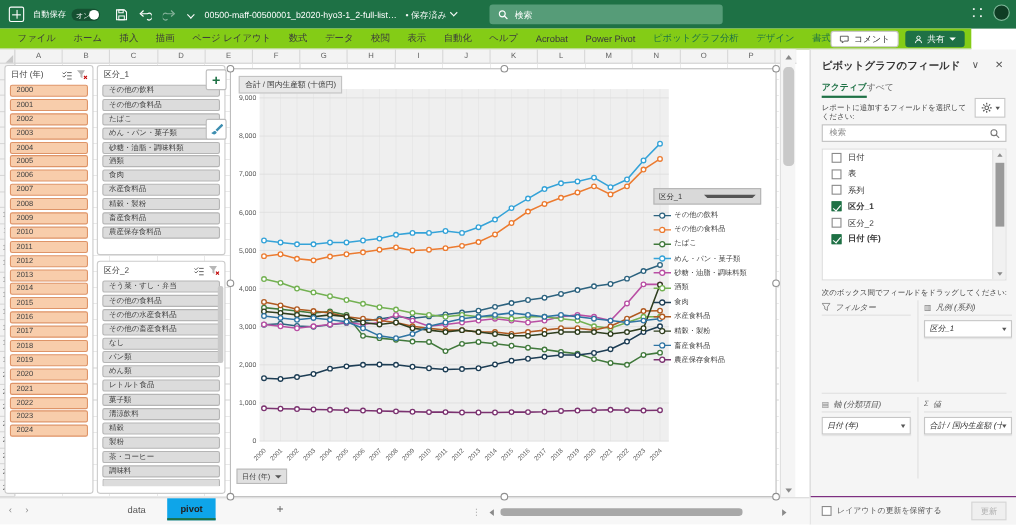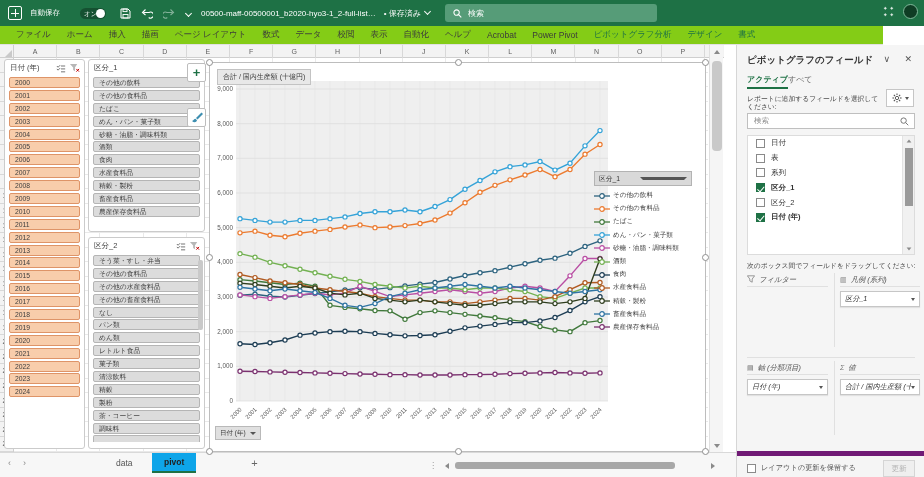--- a/index.html
+++ b/index.html
@@ -5,21 +5,21 @@
   * { margin:0; padding:0; box-sizing:border-box; }
   html,body { width:924px; height:477px; overflow:hidden; }
   body { font-family:"Liberation Sans","DejaVu Sans",sans-serif; background:#fff; }
   #app { position:relative; width:924px; height:477px; background:#fff; overflow:hidden; }
 
   
   .titlebar { position:absolute; left:0; top:0; width:924px; height:26px; background:#1e7145; display:flex; align-items:center; color:#fff; }
   .tb-appicon { width:14px; height:14px; margin:0 8px 0 8px; border:1.4px solid #fff; border-radius:2px; position:relative; }
   .tb-appicon:before { content:""; position:absolute; left:2px; top:2px; right:2px; bottom:2px; background:
      linear-gradient(#fff,#fff) 50% 0/1px 100% no-repeat, linear-gradient(#fff,#fff) 0 50%/100% 1px no-repeat; }
-  .tb-autosave { font-size:7.5px; margin-right:20px; }
+  .tb-autosave { font-size:7.5px; margin-right:5px; }
   .toggle { width:26px; height:11px; background:rgba(0,0,0,.28); border-radius:6px; position:relative; margin-right:8px; }
   .toggle .on { position:absolute; left:4px; top:2px; font-size:6.5px; color:#fff; }
   .toggle .knob { position:absolute; right:1px; top:1px; width:9px; height:9px; border-radius:50%; background:#fff; }
   .tb-ic { width:16px; height:16px; margin:0 3px; display:flex; align-items:center; justify-content:center; }
   .tb-ic svg { display:block; }
   .dim { opacity:.45; }
   .tb-file { font-size:8px; margin-left:10px; white-space:nowrap; }
   .tb-saved { font-size:8px; margin-left:8px; white-space:nowrap; opacity:.95; }
   .chev { display:inline-block; width:5px; height:5px; border-right:1.2px solid #fff; border-bottom:1.2px solid #fff; transform:rotate(45deg); margin-left:4px; vertical-align:2px; }
   .tb-search { position:absolute; left:445px; top:4px; width:212px; height:18px; background:#569c78; border-radius:3px; display:flex; align-items:center; font-size:8px; color:#fff; }
@@ -122,21 +122,21 @@
   .area-h { display:flex; align-items:center; gap:4px; font-size:7.3px; color:#555; height:14px; border-bottom:1px solid #e0e0e0; }
   .area-h .aicon { font-size:7px; color:#777; }
   .area-body { padding-top:4px; min-height:60px; }
   .a-filter { left:0; top:0; }
   .a-legend { left:87px; top:0; border-left:1px solid #e0e0e0; padding-left:5px; width:86px; }
   .a-axis   { left:0; top:88px; }
   .a-values { left:87px; top:88px; border-left:1px solid #e0e0e0; padding-left:5px; width:86px; }
   .areas:before { content:""; position:absolute; left:0; right:0; top:84px; border-top:1px solid #e0e0e0; }
   .chip { display:flex; align-items:center; background:#fff; border:1px solid #c6c6c6; height:16px; font-size:7.2px; color:#333; padding:0 4px; margin-bottom:3px; box-shadow:0 1px 1px rgba(0,0,0,.08); }
   .chip span { flex:1; white-space:nowrap; overflow:hidden; }
-  .pane-bottom { position:absolute; left:0; bottom:0px; width:188px; height:26px; border-top:5px solid #701a75; background:#f5f5f5; }
+  .pane-bottom { position:absolute; left:0; bottom:0px; width:188px; height:26px; border-top:1px solid #701a75; background:#f5f5f5; }
   .defer { position:absolute; left:10px; top:7px; display:flex; align-items:center; gap:5px; font-size:7.2px; color:#555; }
   .defer .fcheck { margin:0; }
   .btn-update { position:absolute; right:10px; top:4px; width:32px; height:17px; background:#efefef; border:1px solid #d5d5d5; color:#b0b0b0; font-size:7.5px; display:flex; align-items:center; justify-content:center; }
 
   
   .sheetbar { position:absolute; left:0; top:452px; width:736px; height:25px; background:#f7f7f7; border-top:1px solid #d9d9d9; }
   .sb-arrows { position:absolute; left:8px; top:5px; display:flex; gap:12px; color:#8a8a8a; font-size:9px; }
   .stab { position:absolute; top:0; height:20px; display:flex; align-items:center; padding:0 12px; font-size:8.5px; color:#555; }
   .stab.active { background:#0ea5e9; color:#222; font-weight:bold; border-bottom:2px solid #1e7145; }
   .sb-add { position:absolute; left:248px; top:4px; width:13px; height:13px; color:#666; font-size:11px; line-height:12px; text-align:center; }
@@ -205,20 +205,36 @@
         <div class="rtab">校閲</div>
         <div class="rtab">表示</div>
         <div class="rtab">自動化</div>
         <div class="rtab">ヘルプ</div>
         <div class="rtab">Acrobat</div>
         <div class="rtab">Power Pivot</div>
         <div class="rtab ctx">ピボットグラフ分析</div>
         <div class="rtab ctx">デザイン</div>
         <div class="rtab ctx">書式</div>
       </div>
+    <div class="rr-right">
+      <div class="btn-comment">
+        <svg width="9" height="8" viewBox="0 0 10 9">
+            <path d="M1 1 h8 v5 h-4 l-2 2 v-2 h-2 z" fill="none" stroke="#555" stroke-width="1"></path>
+          </svg>
+        <span>コメント</span>
+      </div>
+      <div class="btn-share">
+        <svg width="8" height="8" viewBox="0 0 10 10">
+            <circle cx="5" cy="3" r="2" fill="none" stroke="#fff" stroke-width="1.1"></circle>
+            <path d="M1.5 9 a3.5 3.5 0 0 1 7 0" fill="none" stroke="#fff" stroke-width="1.1"></path>
+          </svg>
+        <span>共有</span>
+        <span class="tri-dn-w"></span>
+      </div>
+    </div>
   </div>
 
   <div class="colheads">
     <div class="cornercell"></div>
   <div class="colcell">A</div>
       <div class="colcell">B</div>
       <div class="colcell">C</div>
       <div class="colcell">D</div>
       <div class="colcell">E</div>
       <div class="colcell">F</div>

